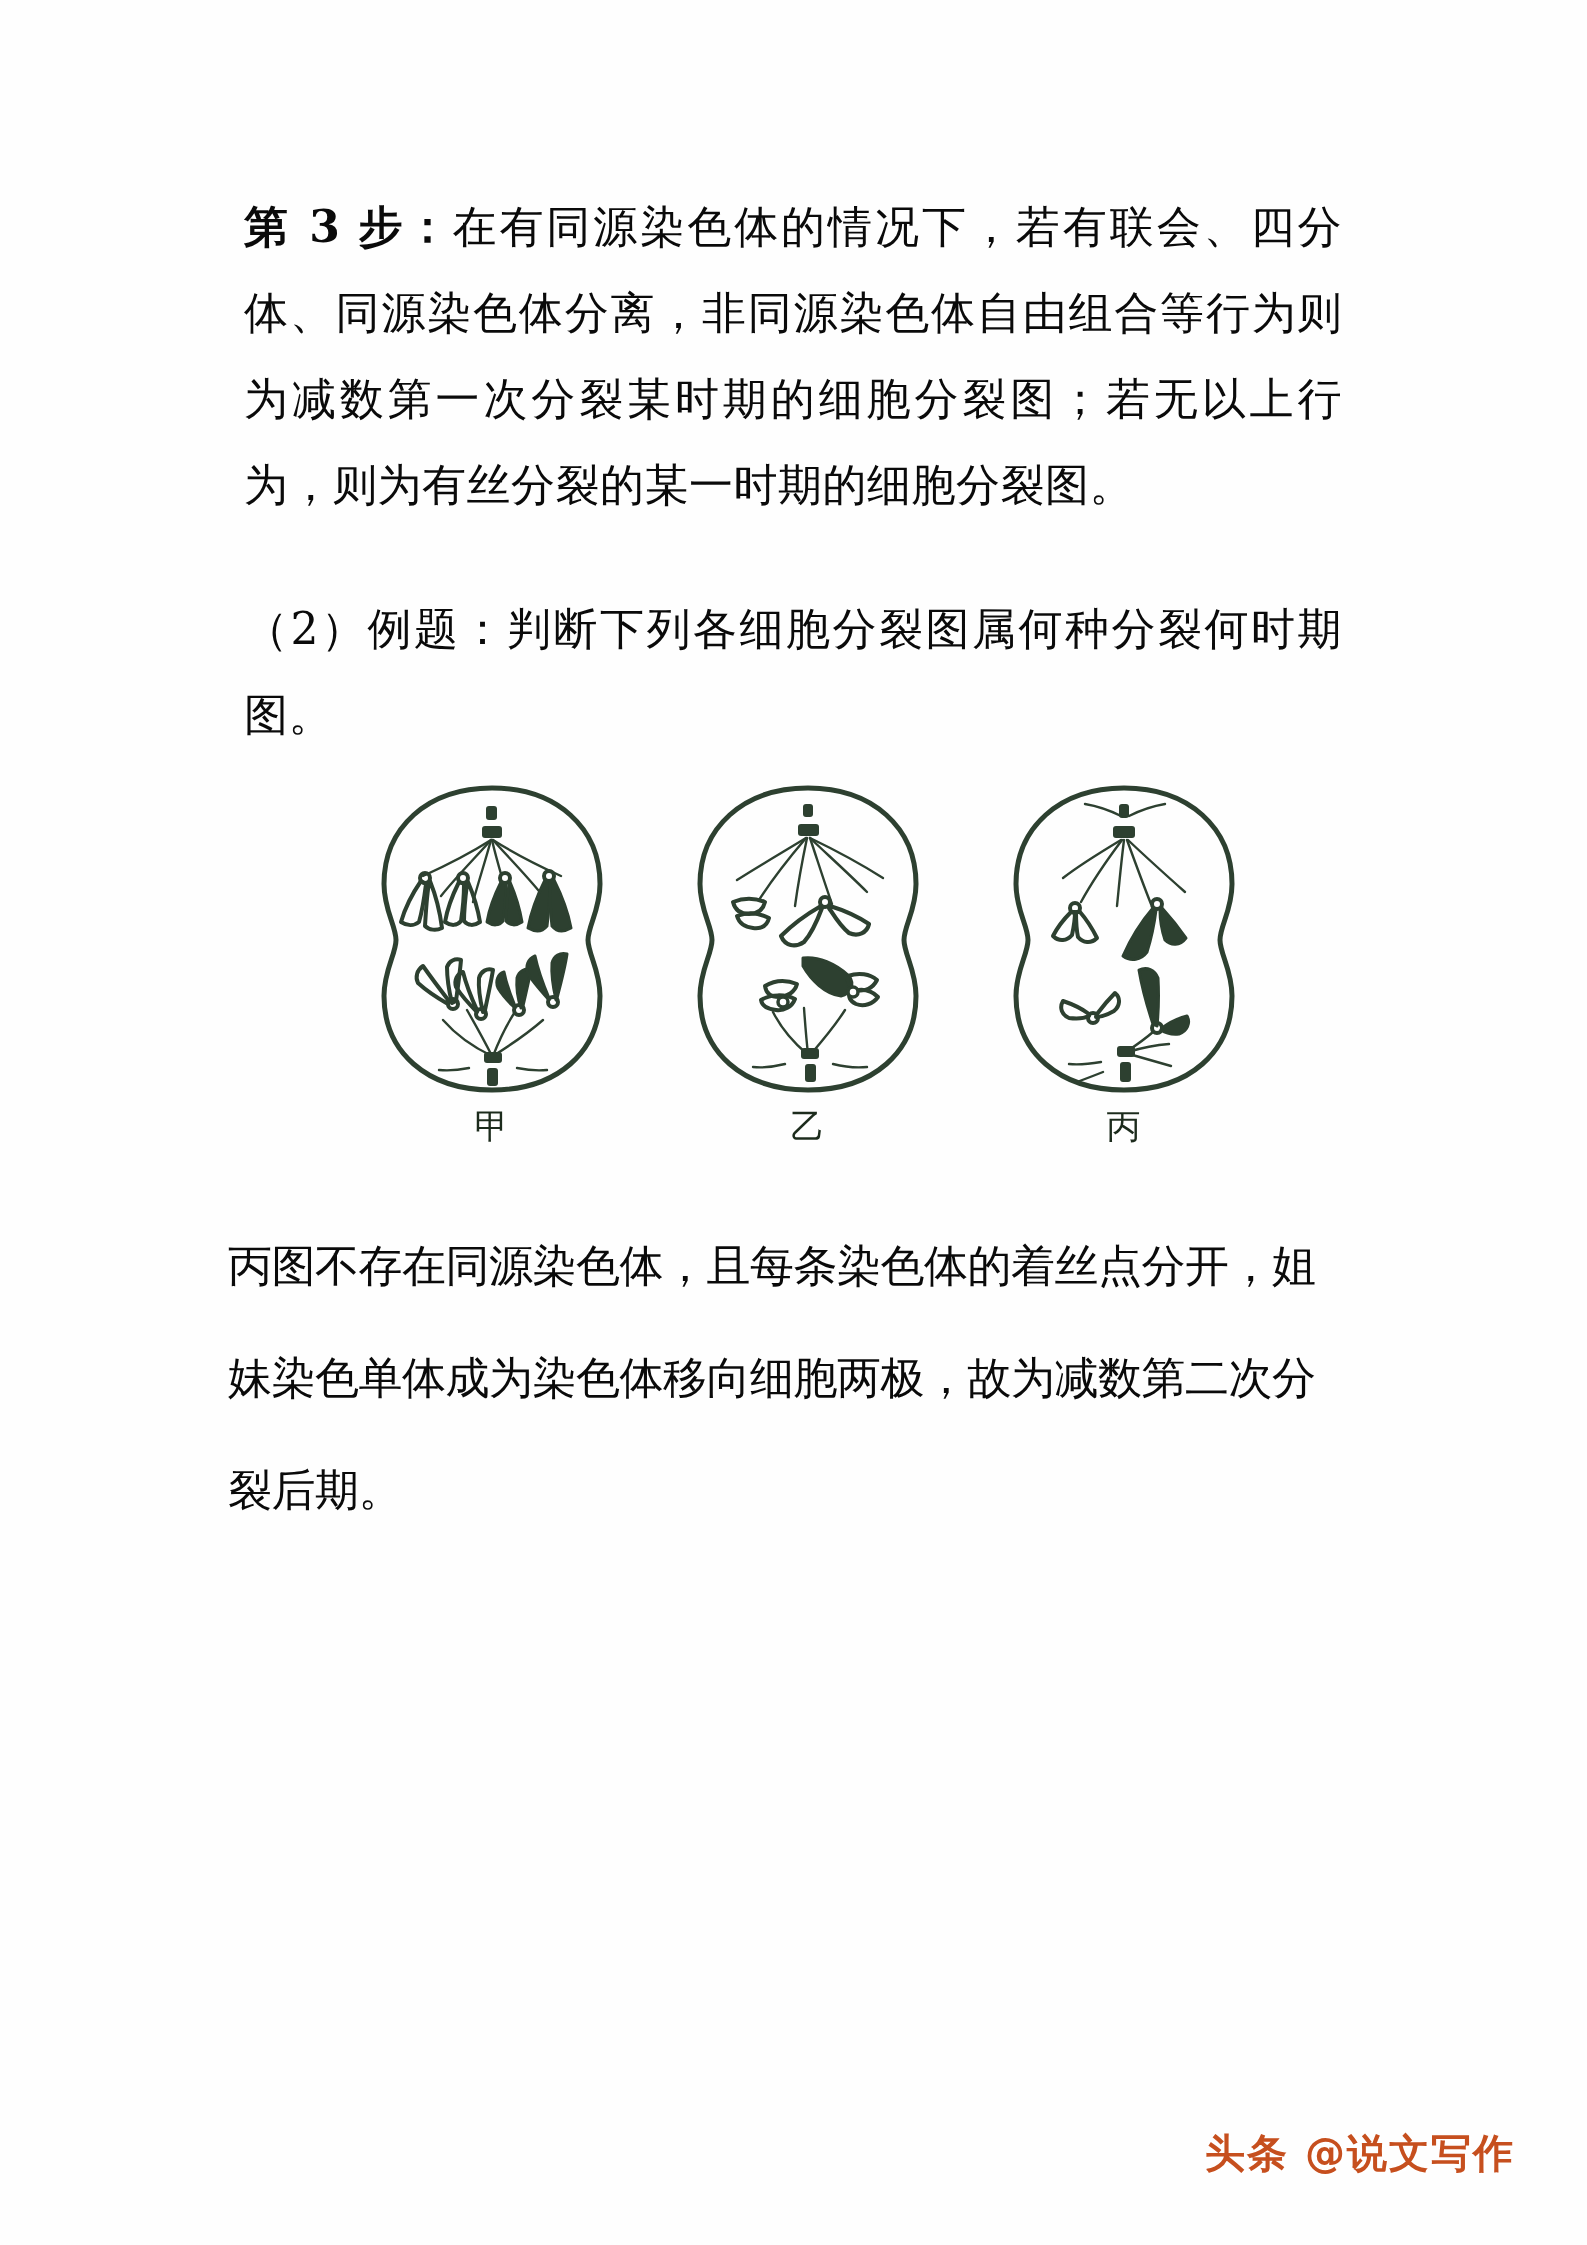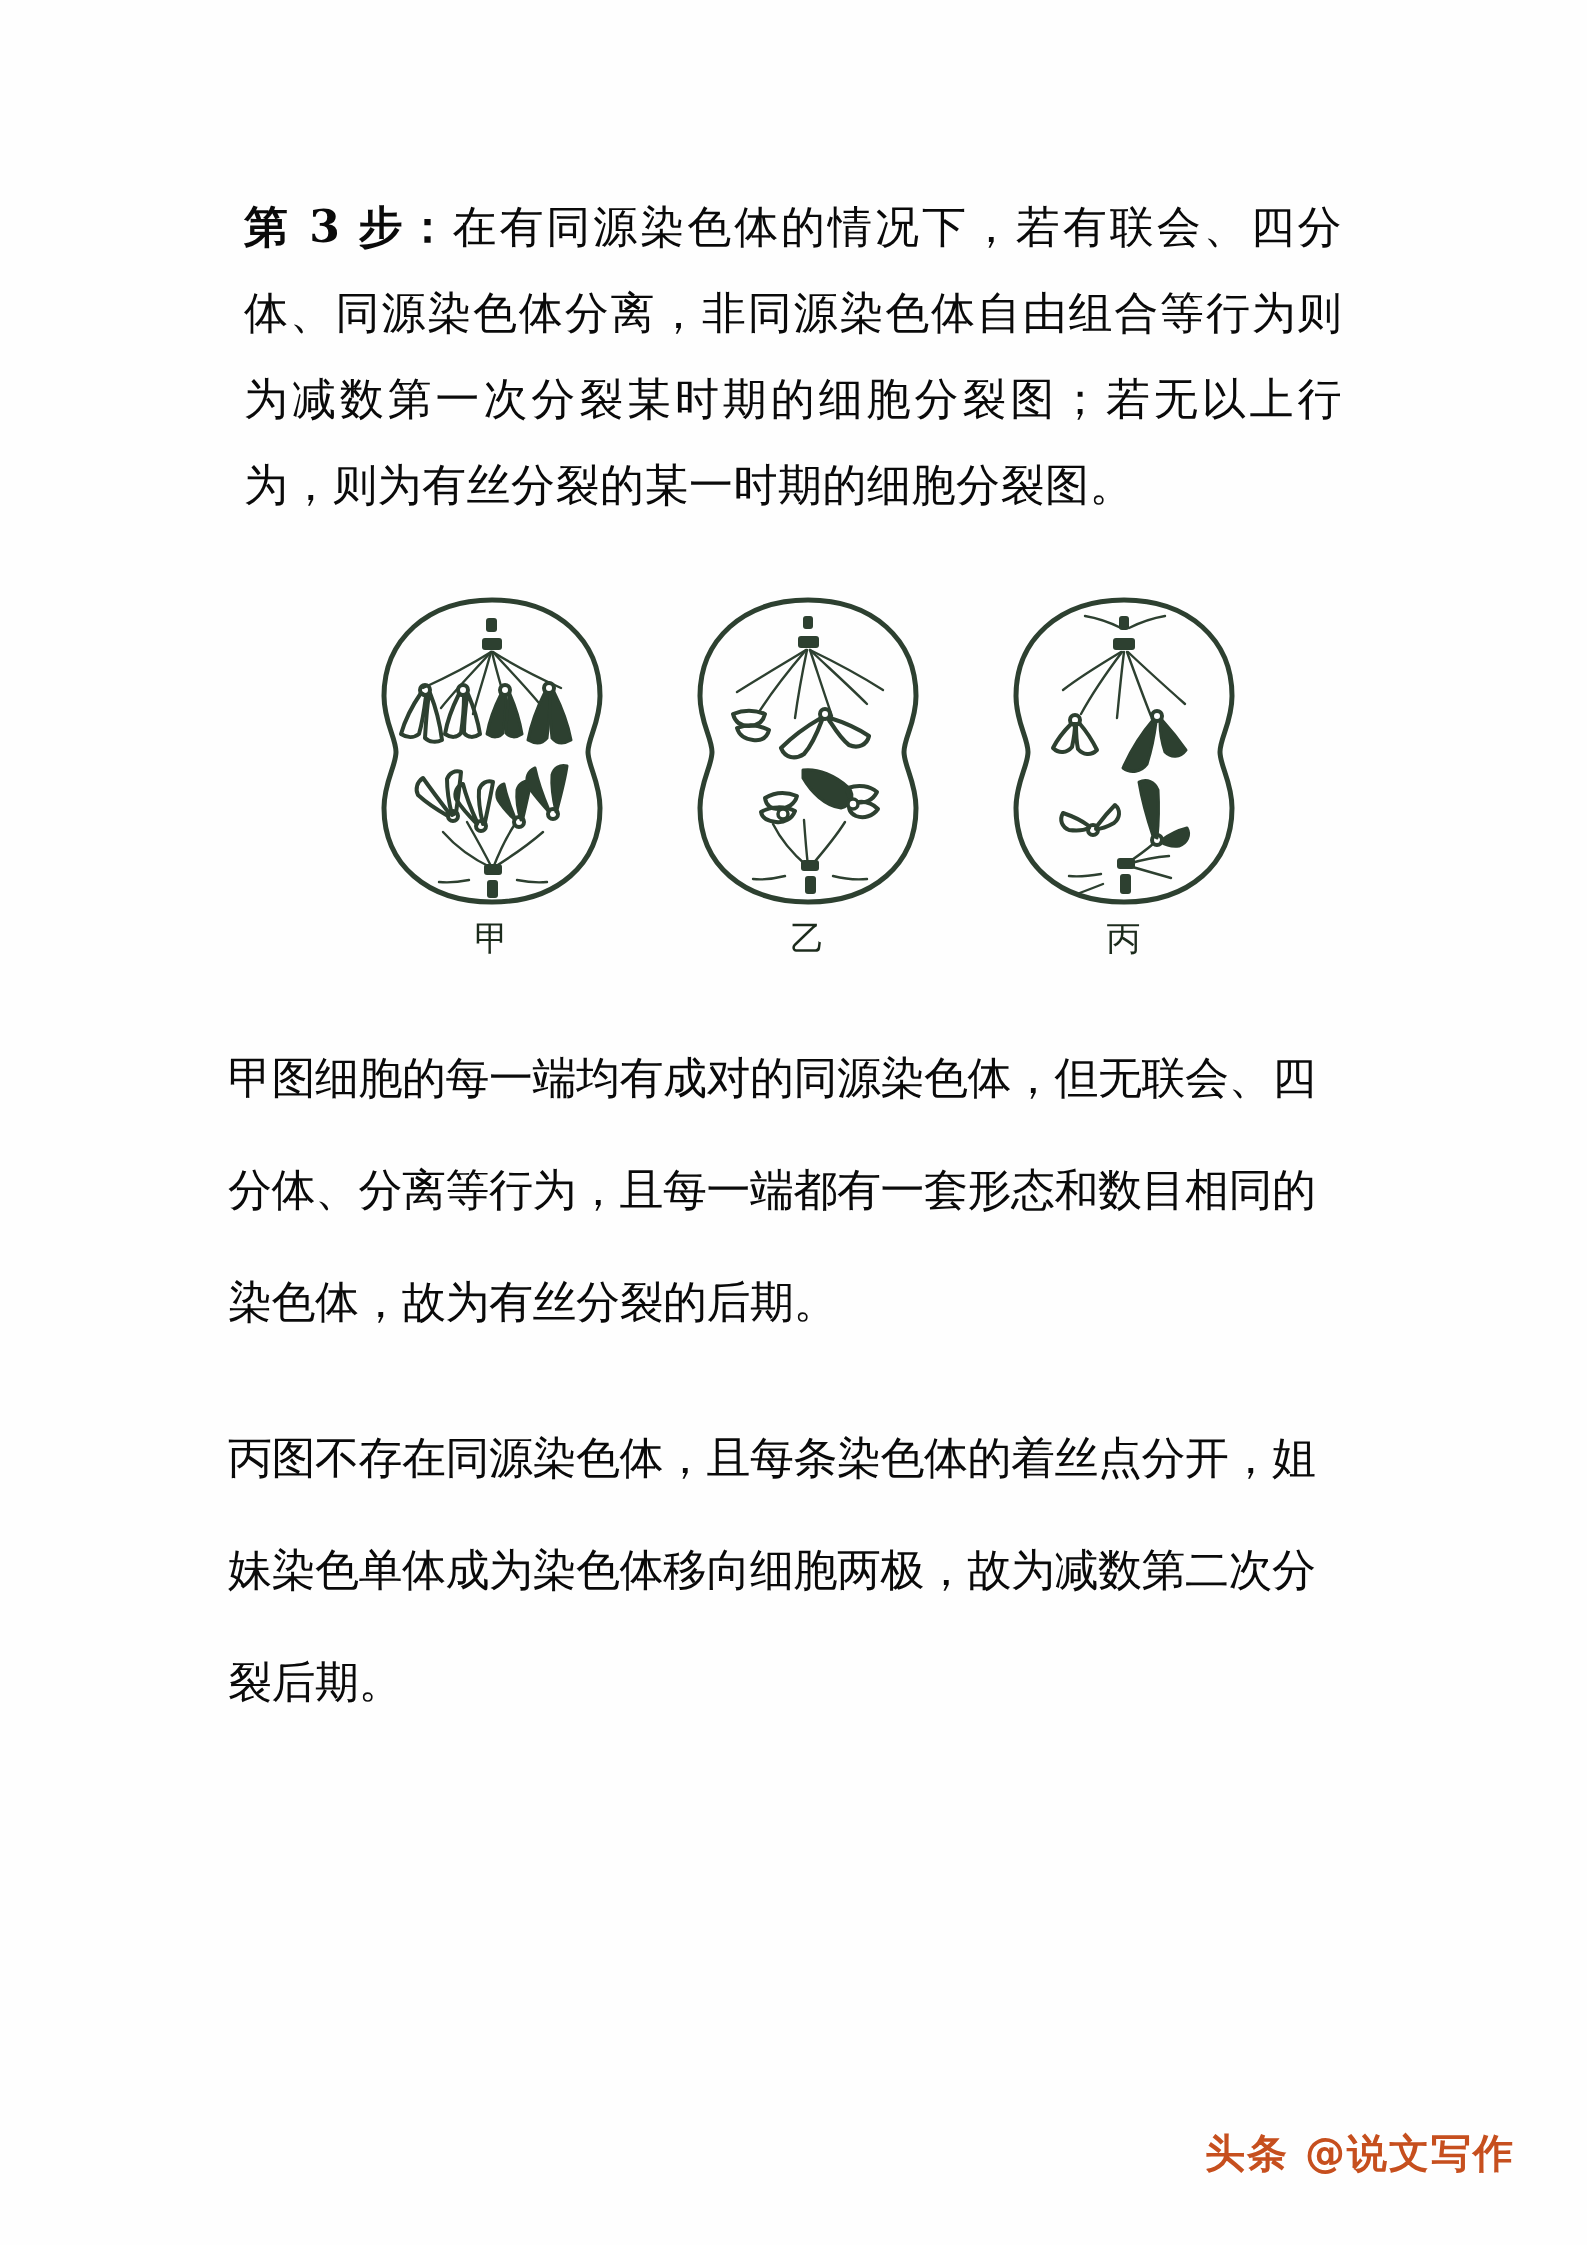--- a/index.html
+++ b/index.html
@@ -104,20 +104,21 @@
 <div class="page">
 
   <div class="content">
 
     <div class="block-step">
       <p class="para"><span class="step-lead">第 3 步：</span><span>在有同源染色体的情况下，若有联会、四分体、同源染色体分离，非同源染色体自由组合等行为则为减数第一次分裂某时期的细胞分裂图；若无以上行为，则为有丝分裂的某一时期的细胞分裂图。</span></p>
     </div>
 
     <div class="gap-sm"></div>
 
+    <p class="para">（2）例题：判断下列各细胞分裂图属何种分裂何时期图。</p>
 
     <div class="figure">
       <div class="cells">
 
         <div class="cellwrap">
           <svg width="270" height="318" viewBox="0 0 270 318">
             <g fill="none" stroke="#2d4030" stroke-width="4.2" stroke-linecap="round" stroke-linejoin="round">
 
               <path d="M135 8 C 200 8 243 48 243 104 C 243 130 231 146 231 160 C 231 174 243 190 243 216 C 243 272 200 310 135 310 C 70 310 27 272 27 216 C 27 190 39 174 39 160 C 39 146 27 130 27 104 C 27 48 70 8 135 8 Z" stroke-width="5"></path>
 
@@ -292,21 +293,20 @@
           </svg>
           <div class="celllabel">丙</div>
         </div>
 
       </div>
     </div>
 
 
     <div class="gap-sm"></div>
 
-    <p class="cond">甲图细胞的每一端均有成对的同源染色体，但无联会、四分体、分离等行为，且每一端都有一套形态和数目相同的染色体，故为有丝分裂的后期。</p>
 
 
     <p class="cond">丙图不存在同源染色体，且每条染色体的着丝点分开，姐妹染色单体成为染色体移向细胞两极，故为减数第二次分裂后期。</p>
 
   </div>
 
   <div class="watermark">头条 @说文写作</div>
 
 </div>
 

